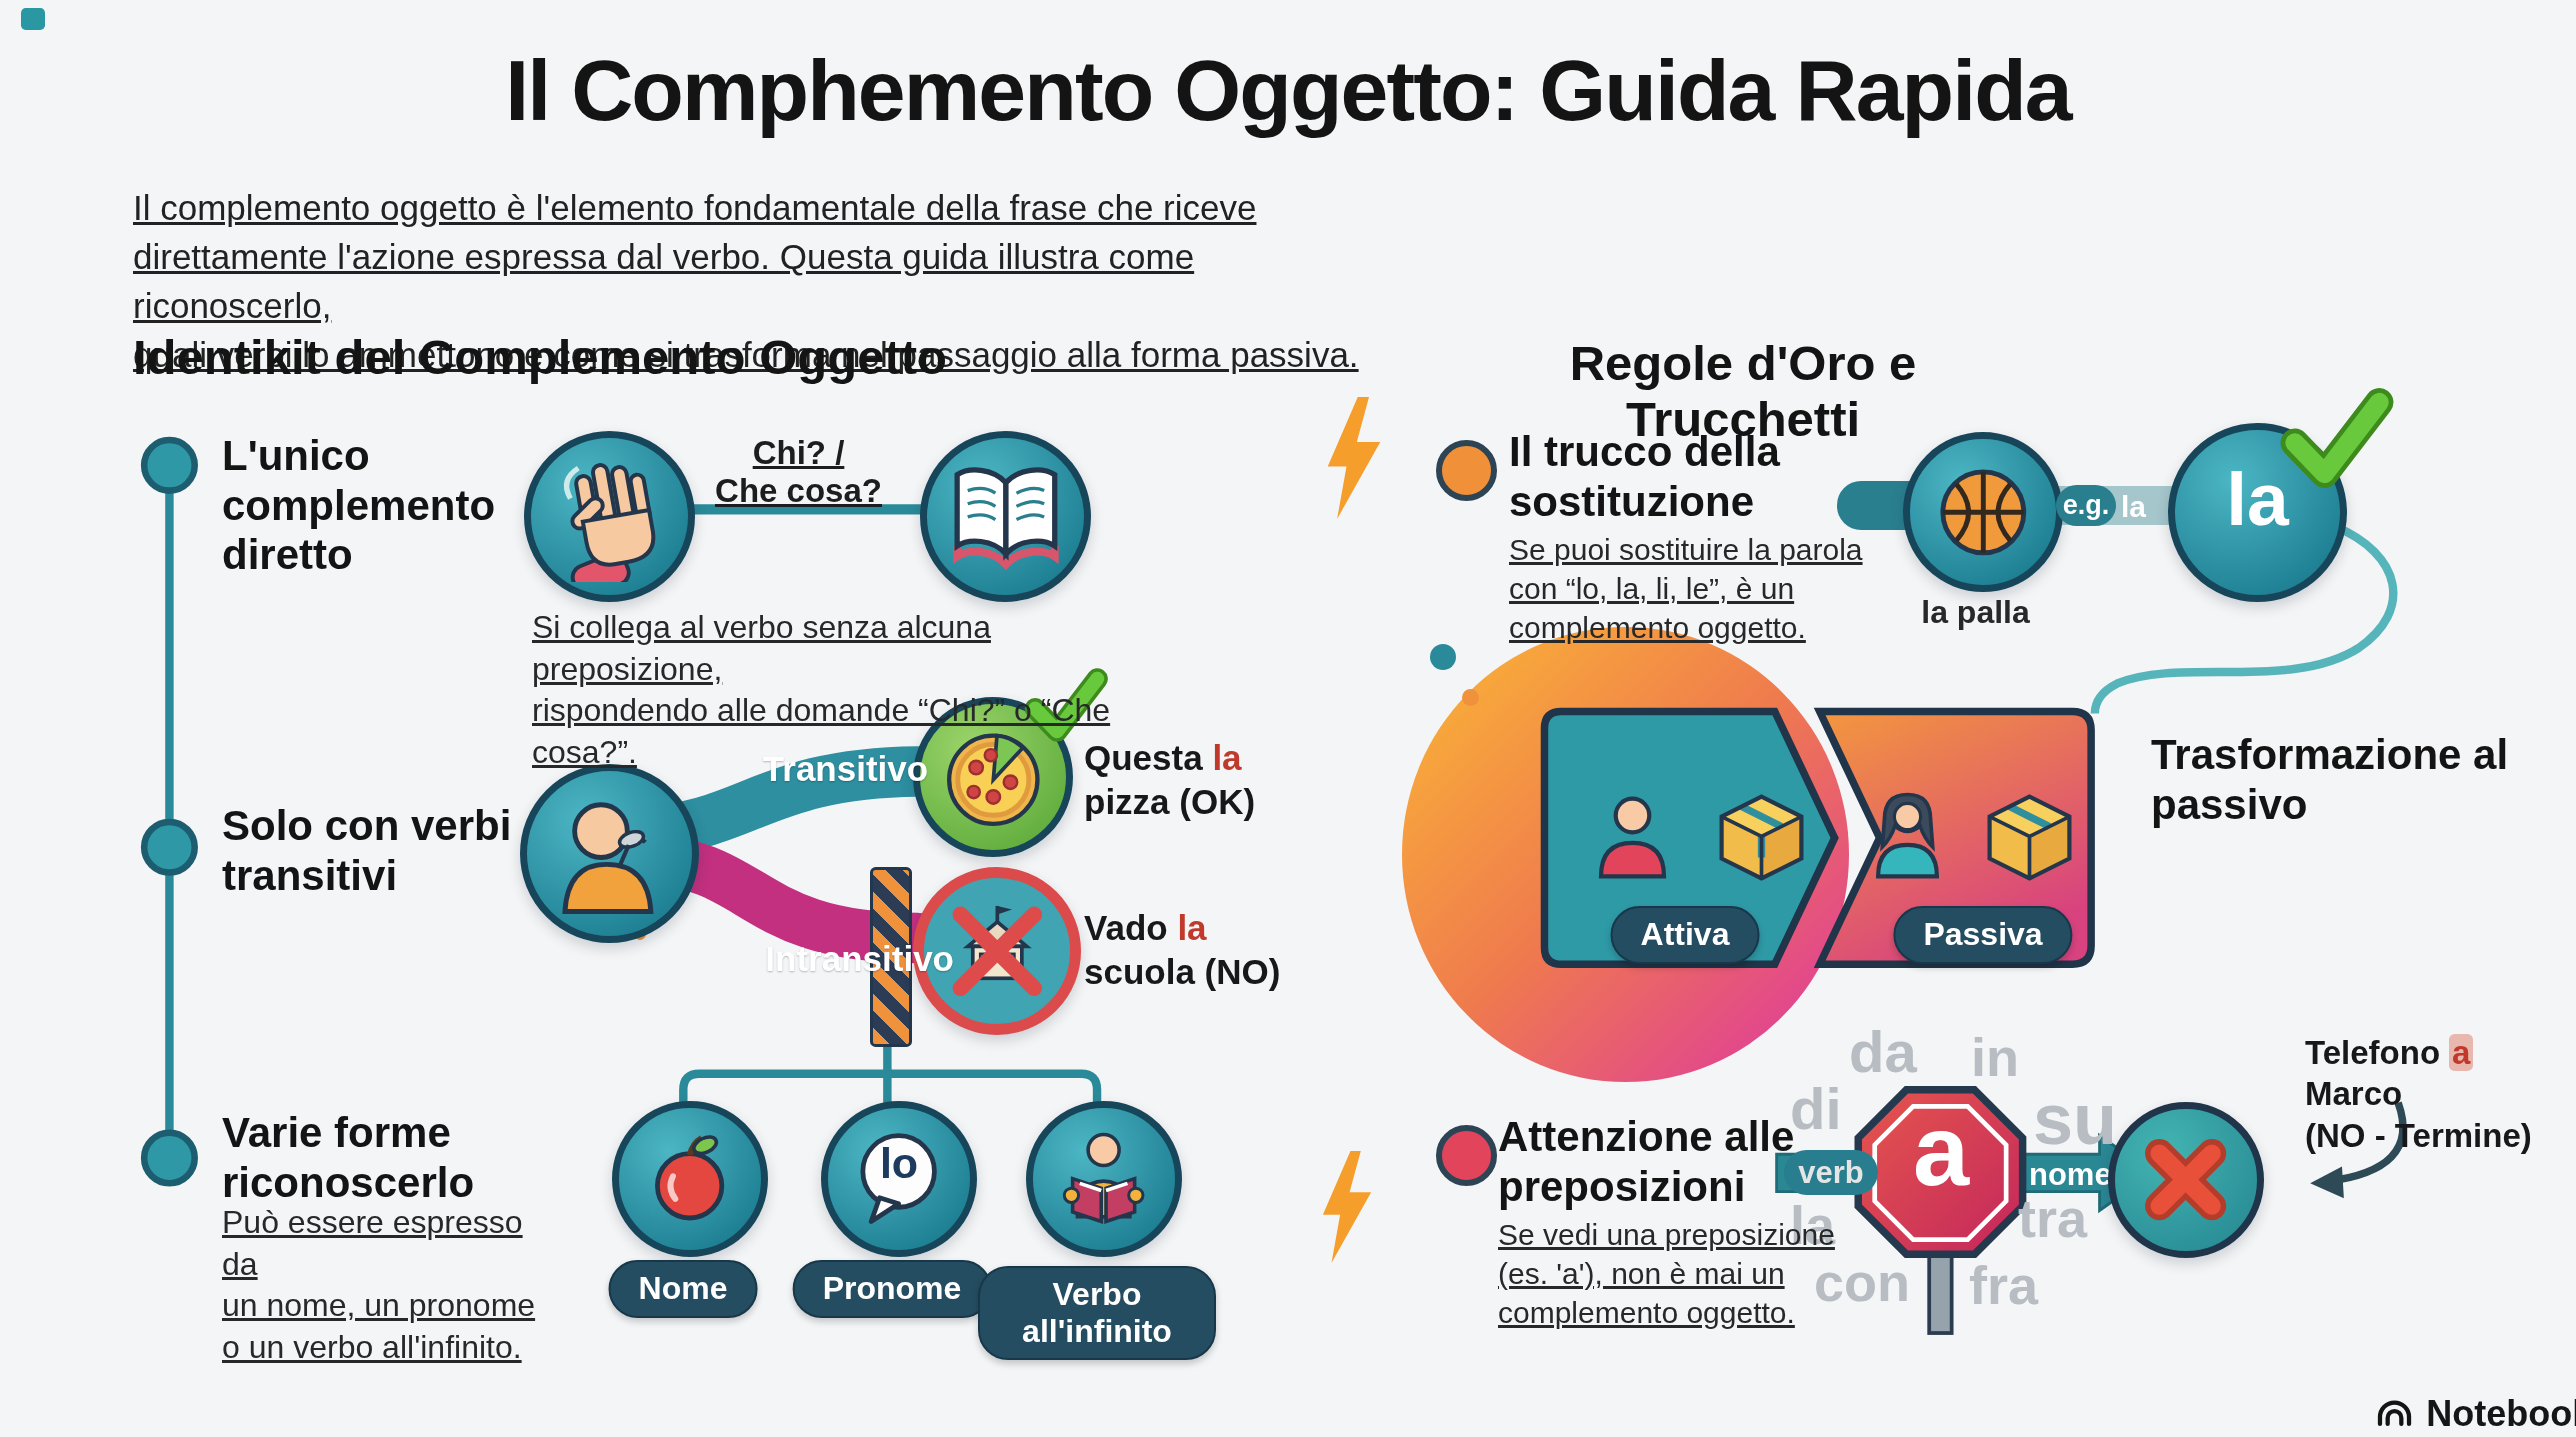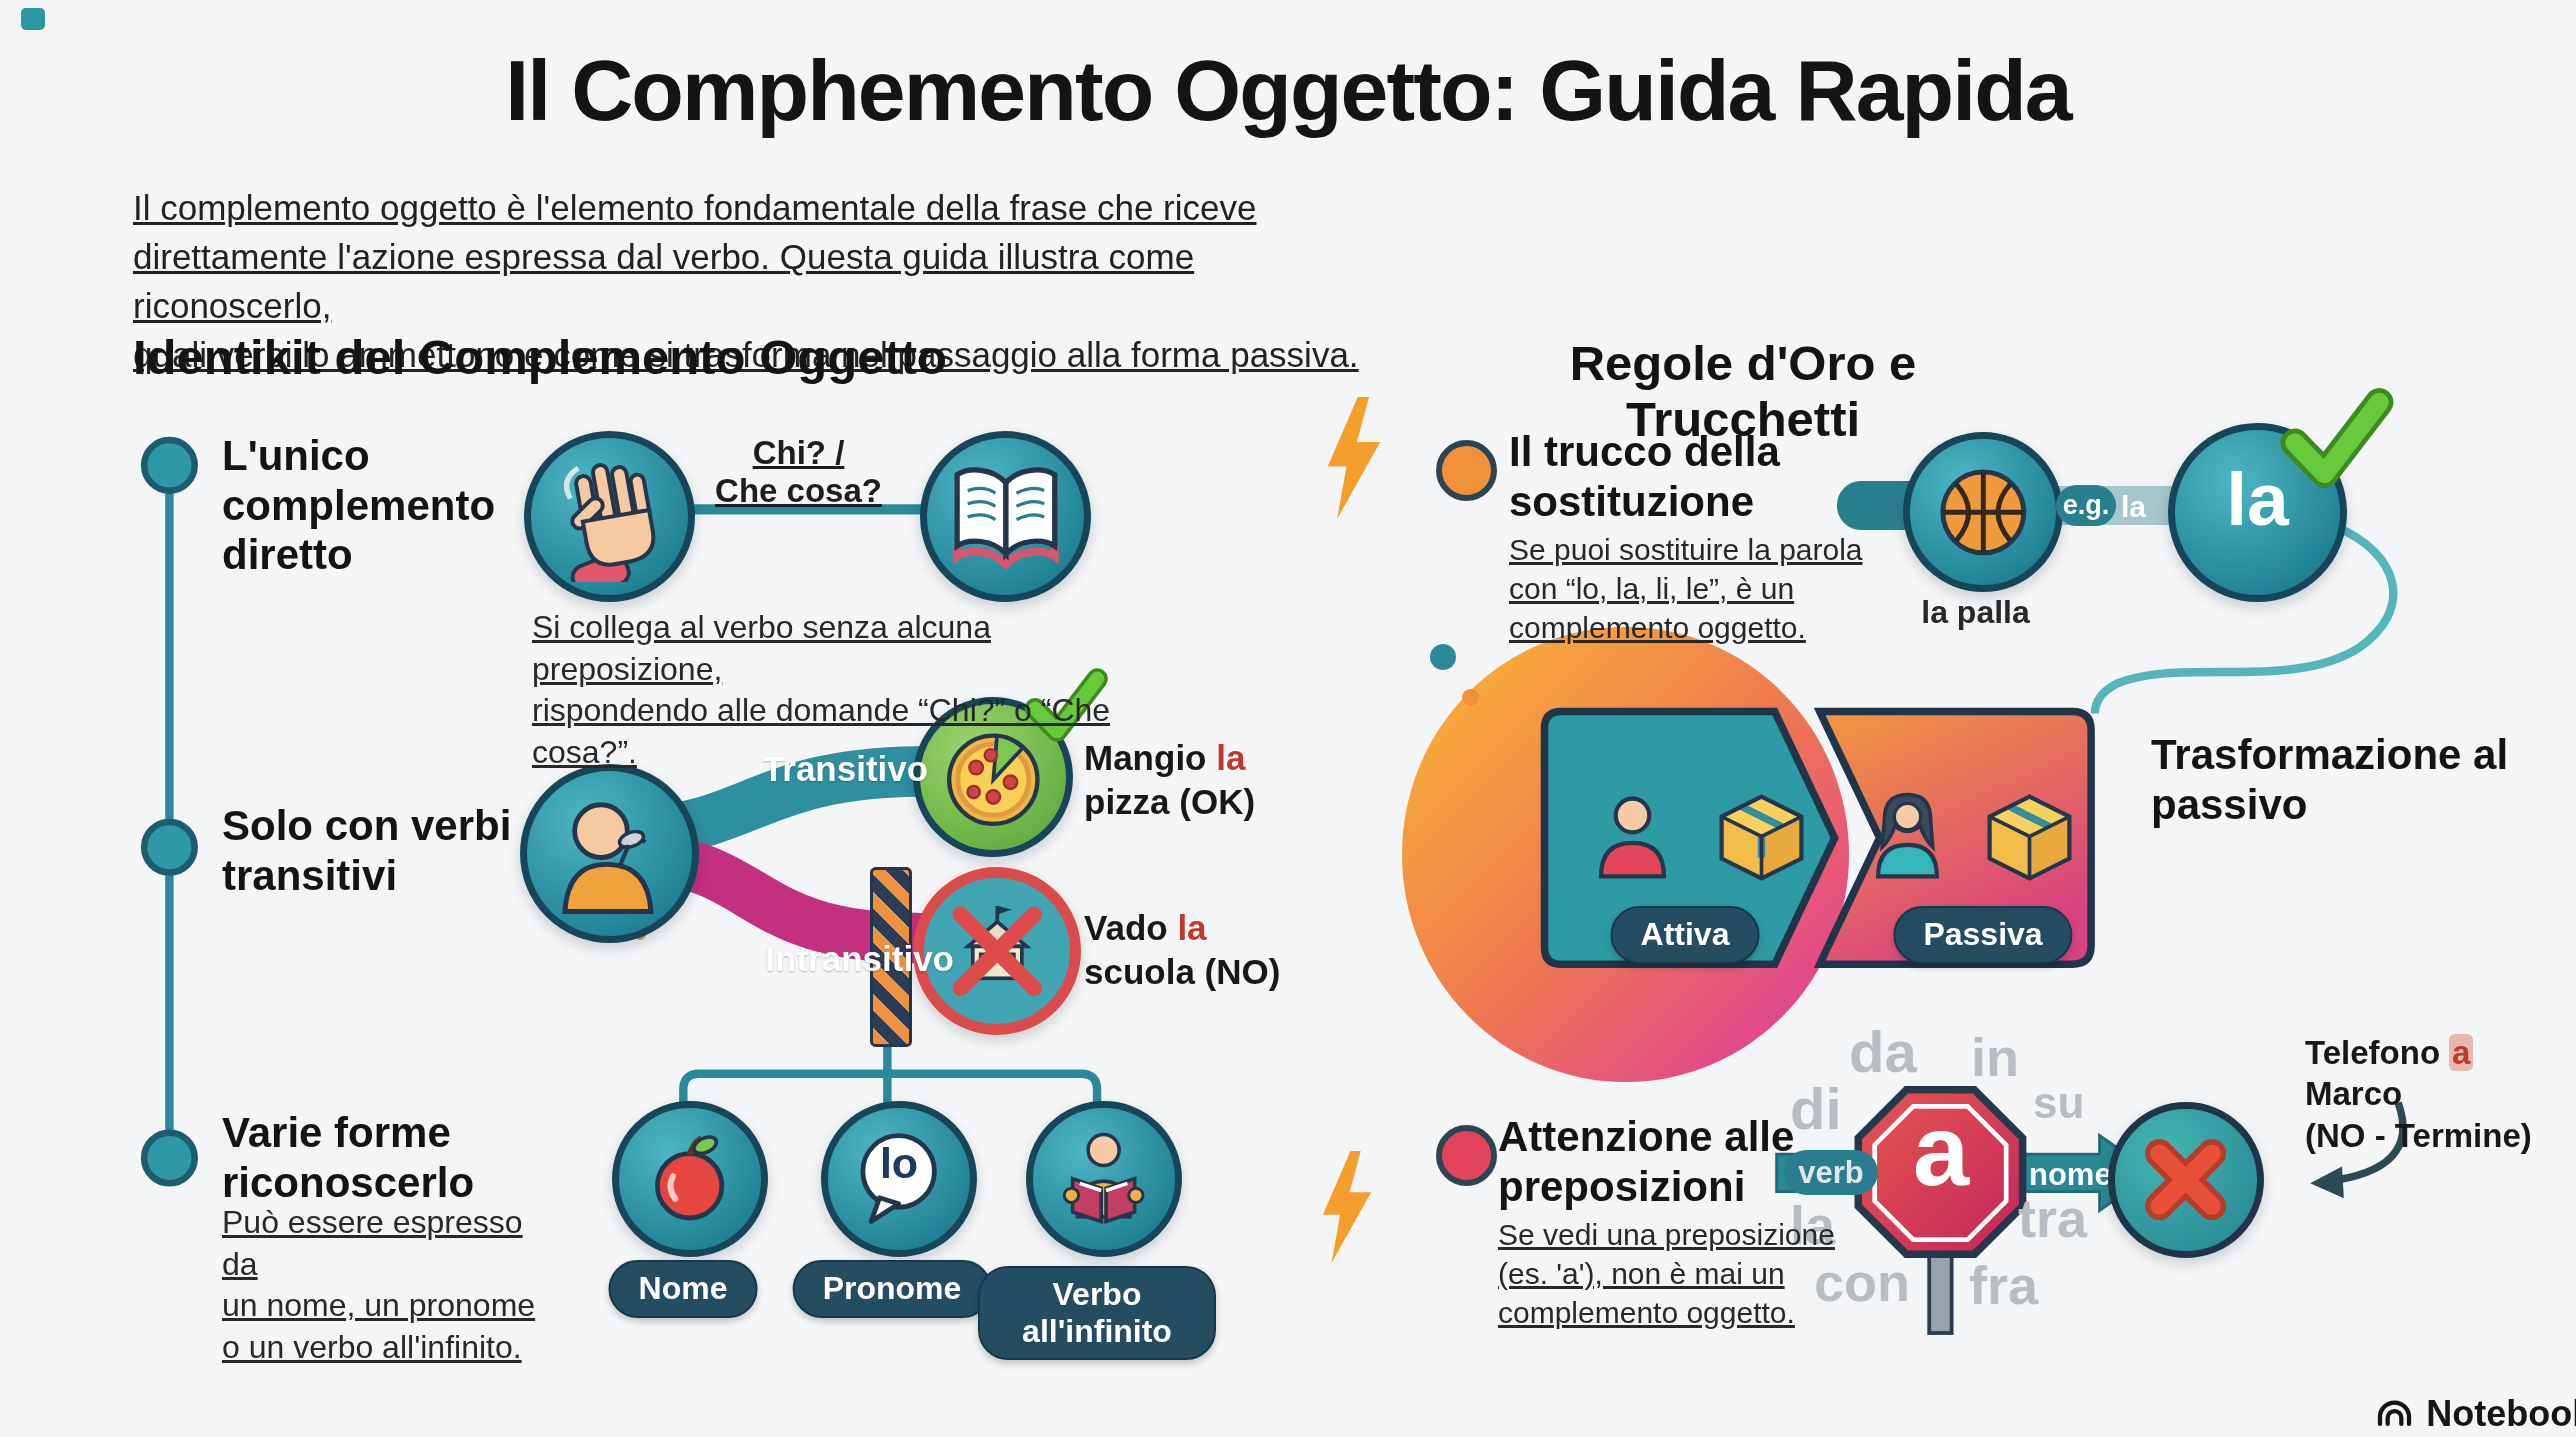--- a/index.html
+++ b/index.html
@@ -161,21 +161,21 @@
       <rect x="36" y="52" width="8" height="9" fill="#41a4b2" stroke="#24364c" stroke-width="2"></rect>
       <rect x="56" y="52" width="8" height="9" fill="#41a4b2" stroke="#24364c" stroke-width="2"></rect>
       <line x1="50" y1="26" x2="50" y2="13" stroke="#24364c" stroke-width="3"></line>
       <polygon points="50,13 62,16 50,20" fill="#24364c"></polygon>
       <line x1="20" y1="20" x2="80" y2="80" stroke="#dd4b4b" stroke-width="13" stroke-linecap="round"></line>
       <line x1="80" y1="20" x2="20" y2="80" stroke="#dd4b4b" stroke-width="13" stroke-linecap="round"></line>
     </svg>
   </div>
 
   <div class="abs example" style="left:1084px;top:736px;width:243px;">
-    <span>Mangio </span><span class="hl">la</span><span> pizza (OK)</span>
+    <span>Questa </span><span class="hl">la</span><span> pizza (OK)</span>
   </div>
   <div class="abs example" style="left:1084px;top:906px;width:243px;">
     <span>Vado </span><span class="hl">la</span><span> scuola (NO)</span>
   </div>
 
   <div class="abs item-title" style="left:222px;top:1108px;width:318px;">Varie forme riconoscerlo</div>
   <div class="abs cap pre" style="left:222px;top:1202px;width:318px;">Può essere espresso da
 un nome, un pronome
 o un verbo all'infinito.</div>
 
@@ -277,21 +277,21 @@
 
   <div class="bullet" style="left:1436px;top:1125px;background:#e2445c;"></div>
   <div class="abs item-title" style="left:1498px;top:1112px;width:346px;">Attenzione alle preposizioni</div>
   <div class="abs cap pre" style="left:1498px;top:1215px;width:337px;font-size:30px;">Se vedi una preposizione
 (es. 'a'), non è mai un
 complemento oggetto.</div>
 
   <span class="prep" style="left:1849px;top:1018px;font-size:58px;">da</span>
   <span class="prep" style="left:1971px;top:1026px;font-size:54px;">in</span>
   <span class="prep" style="left:1790px;top:1075px;font-size:58px;">di</span>
-  <span class="prep" style="left:2033px;top:1078px;font-size:44px;">su</span>
+  <span class="prep" style="left:2033px;top:1078px;font-size:72px;">su</span>
   <span class="prep" style="left:1790px;top:1194px;font-size:54px;">la</span>
   <span class="prep" style="left:2018px;top:1187px;font-size:54px;">tra</span>
   <span class="prep" style="left:1814px;top:1251px;font-size:54px;">con</span>
   <span class="prep" style="left:1969px;top:1254px;font-size:54px;">fra</span>
 
   <div class="abs" style="left:1784px;top:1150px;width:94px;height:45px;background:#287e8e;border-radius:22.5px;color:#e5e5e5;font-size:31px;font-weight:600;text-align:center;line-height:45px;z-index:3;">
     <span>verb</span>
   </div>
   <div class="abs" style="left:2029px;top:1157px;color:#fff;font-size:31px;font-weight:600;z-index:3;">nome</div>
   <div class="abs" style="left:1866px;top:1093px;width:150px;text-align:center;color:#fff;font-size:101px;font-weight:800;z-index:3;">a</div>

